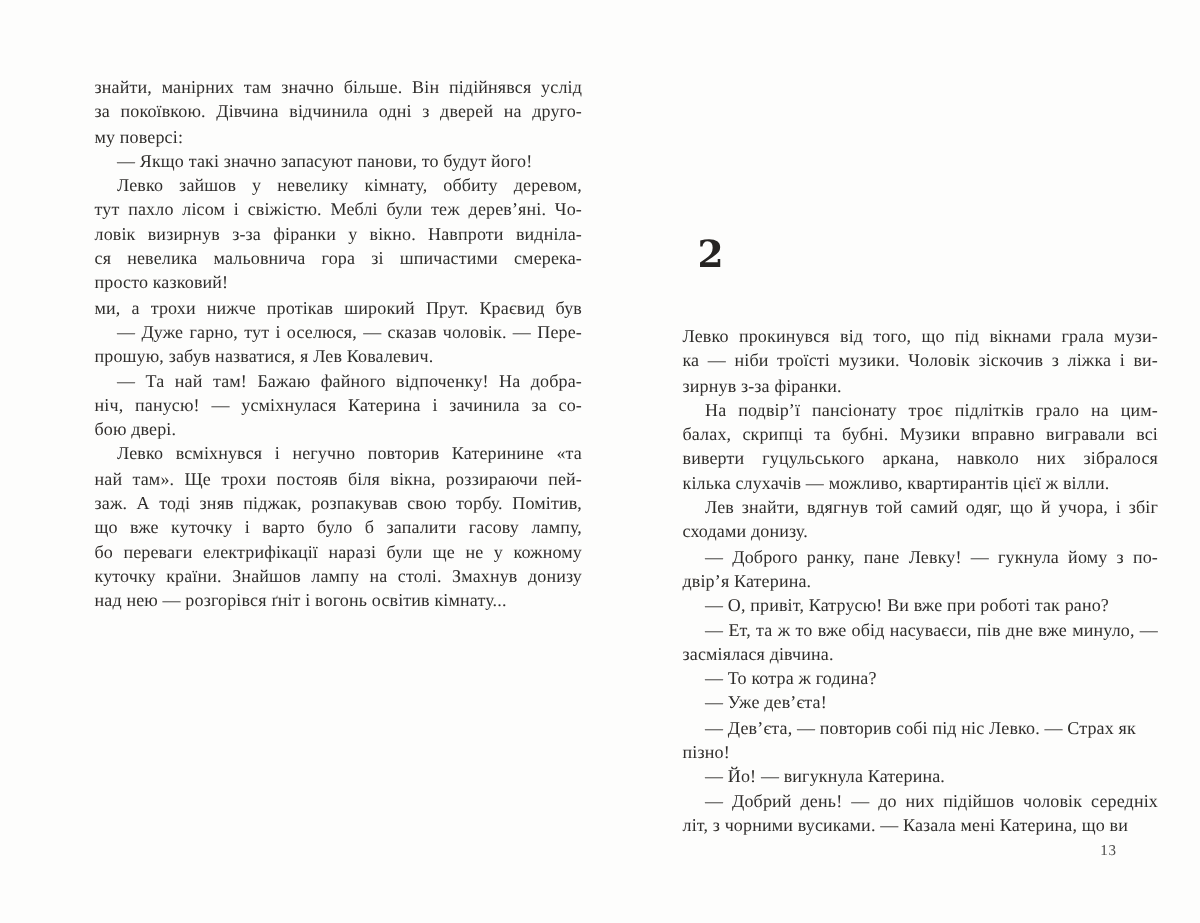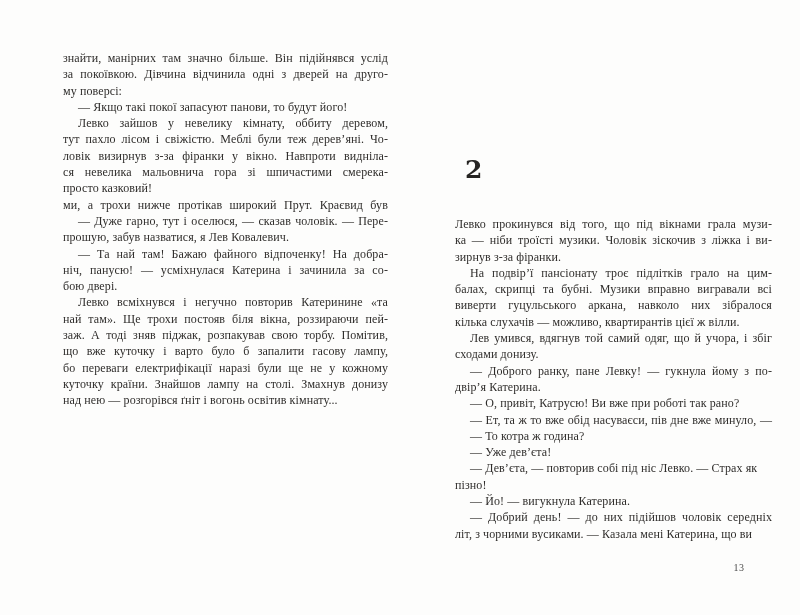--- a/index.html
+++ b/index.html
@@ -56,21 +56,21 @@
 <div class="spread">
 
   <div class="page left">
     <div class="textblock" id="left-text">
         <div>
           <div class="line j">знайти, манірних там значно більше. Він підійнявся услід</div>
           <div class="line j">за покоївкою. Дівчина відчинила одні з дверей на друго-</div>
           <div class="line">му поверсі:</div>
         </div>
         <div>
-          <div class="line ind">— Якщо такі покої запасуют панови, то будут його!</div>
+          <div class="line ind">— Якщо такі значно запасуют панови, то будут його!</div>
         </div>
         <div>
           <div class="line j ind">Левко зайшов у невелику кімнату, оббиту деревом,</div>
           <div class="line j">тут пахло лісом і свіжістю. Меблі були теж дерев’яні. Чо-</div>
           <div class="line j">ловік визирнув з-за фіранки у вікно. Навпроти видніла-</div>
           <div class="line j">ся невелика мальовнича гора зі шпичастими смерека-</div>
           <div class="line">просто казковий!</div>
           <div class="line j">ми, а трохи нижче протікав широкий Прут. Краєвид був</div>
         </div>
         <div>
@@ -102,32 +102,33 @@
           <div class="line j">ка — ніби троїсті музики. Чоловік зіскочив з ліжка і ви-</div>
           <div class="line">зирнув з-за фіранки.</div>
         </div>
         <div>
           <div class="line j ind">На подвір’ї пансіонату троє підлітків грало на цим-</div>
           <div class="line j">балах, скрипці та бубні. Музики вправно вигравали всі</div>
           <div class="line j">виверти гуцульського аркана, навколо них зібралося</div>
           <div class="line">кілька слухачів — можливо, квартирантів цієї ж вілли.</div>
         </div>
         <div>
-          <div class="line j ind">Лев умився, вдягнув той самий одяг, що й учора, і збіг</div>
+          <div class="line j ind">Лев знайти, вдягнув той самий одяг, що й учора, і збіг</div>
           <div class="line">сходами донизу.</div>
         </div>
         <div>
           <div class="line j ind">— Доброго ранку, пане Левку! — гукнула йому з по-</div>
           <div class="line">двір’я Катерина.</div>
         </div>
         <div>
           <div class="line ind">— О, привіт, Катрусю! Ви вже при роботі так рано?</div>
         </div>
         <div>
           <div class="line j ind">— Ет, та ж то вже обід насуваєси, пів дне вже минуло, —</div>
+          <div class="line">засміялася дівчина.</div>
         </div>
         <div>
           <div class="line ind">— То котра ж година?</div>
         </div>
         <div>
           <div class="line ind">— Уже дев’єта!</div>
         </div>
         <div>
           <div class="line ind">— Дев’єта, — повторив собі під ніс Левко. — Страх як пізно!</div>
         </div>

